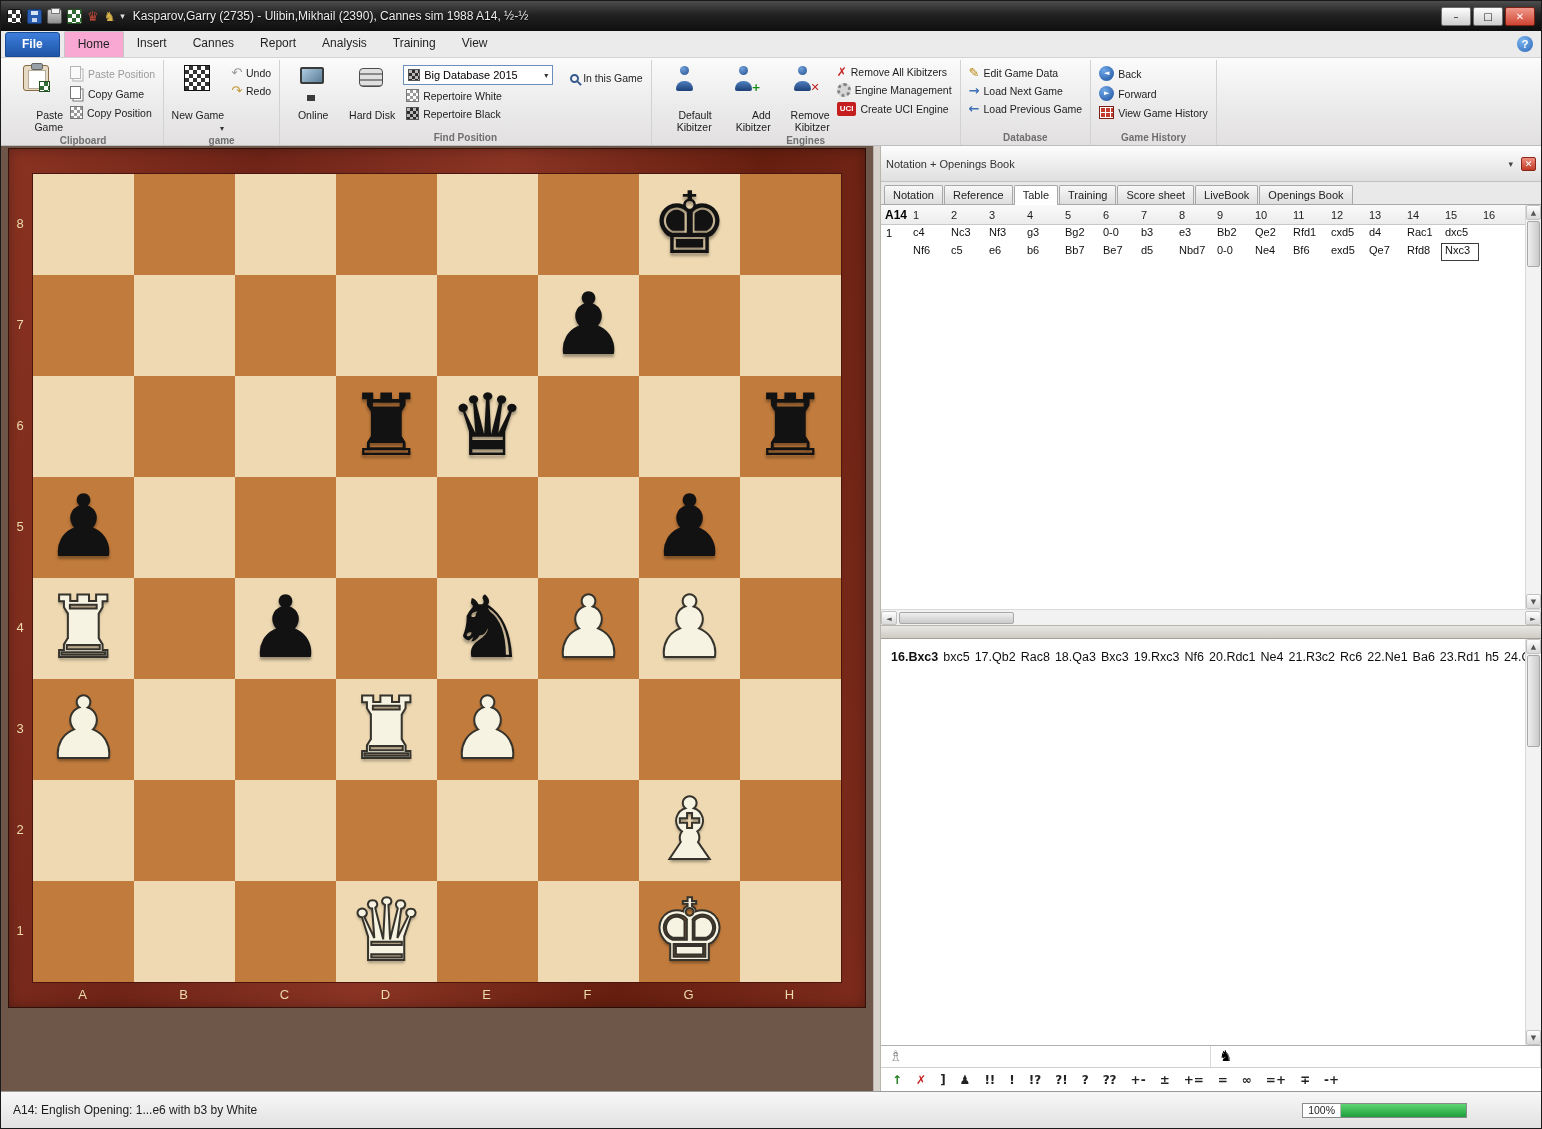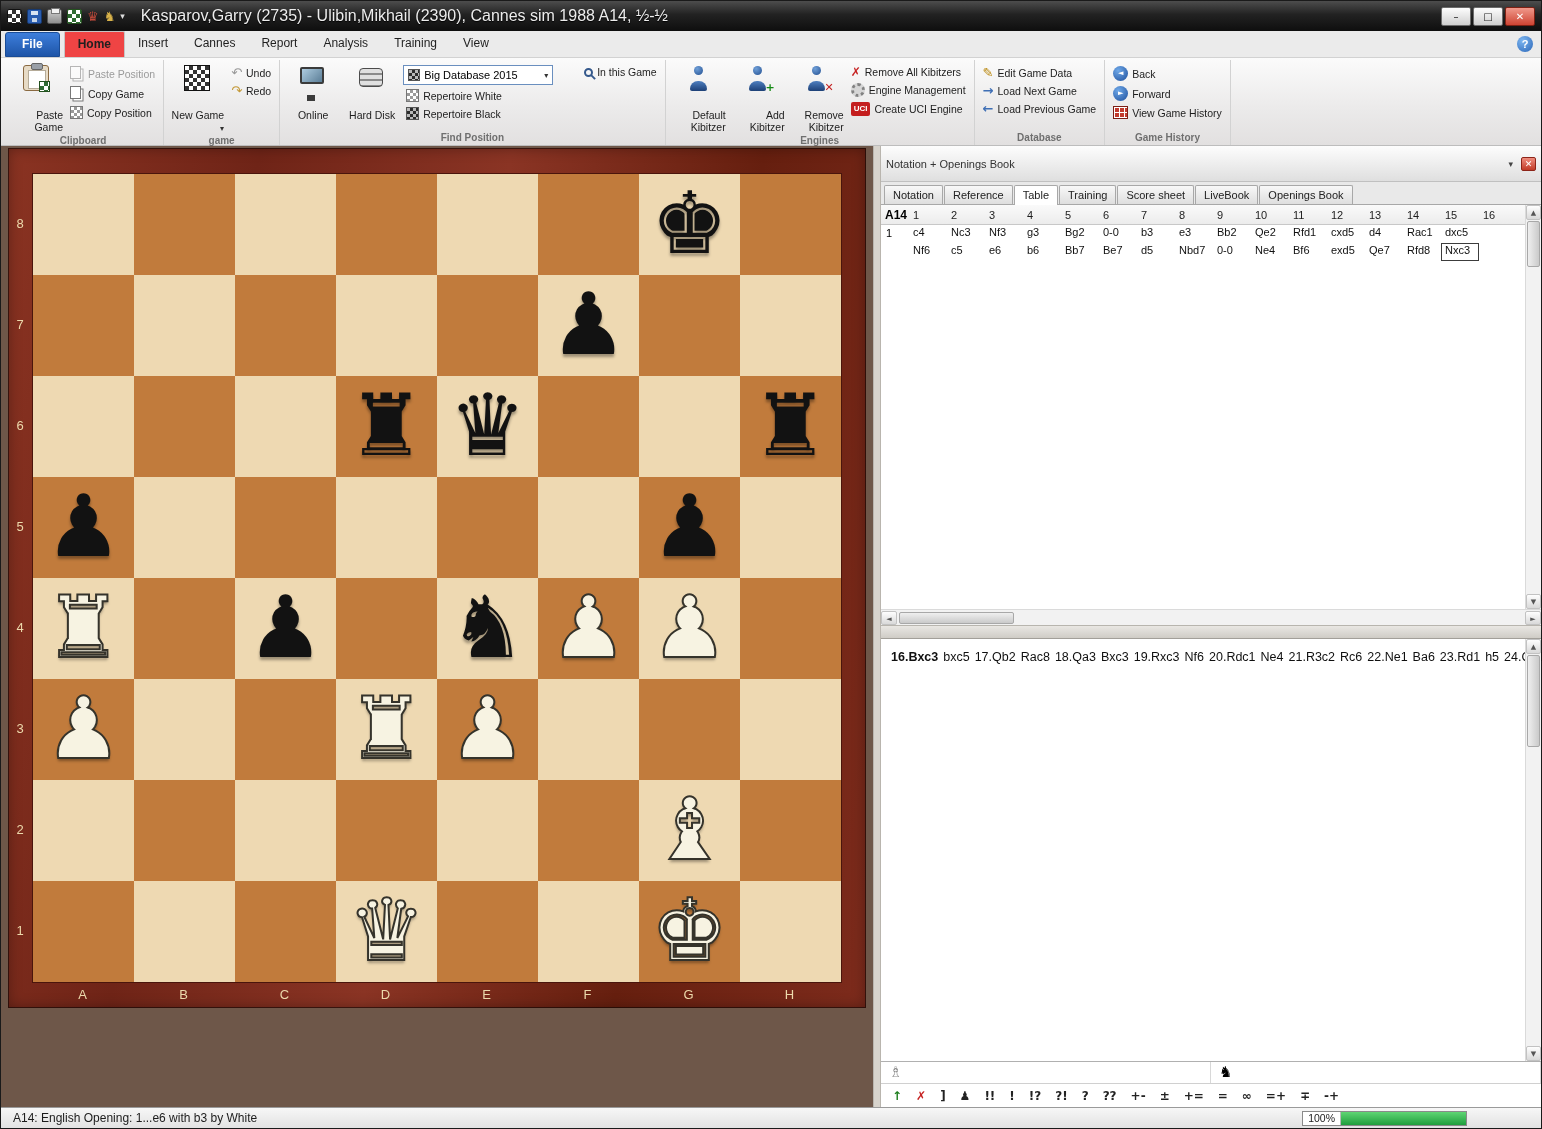--- a/index.html
+++ b/index.html
@@ -12,30 +12,30 @@
   .qat { display:flex; gap:5px; align-items:center; }
   .qicon { width:15px; height:15px; border-radius:2px; position:relative; flex:0 0 auto; }
   .checker-dark  { background:#fff; background-image:linear-gradient(45deg,#333 25%,transparent 25%,transparent 75%,#333 75%,#333),linear-gradient(45deg,#333 25%,transparent 25%,transparent 75%,#333 75%,#333); background-size:8px 8px; background-position:0 0,4px 4px; border:1px solid #111; }
   .checker-green { background:#fff; background-image:linear-gradient(45deg,#2f6b33 25%,transparent 25%,transparent 75%,#2f6b33 75%,#2f6b33),linear-gradient(45deg,#2f6b33 25%,transparent 25%,transparent 75%,#2f6b33 75%,#2f6b33); background-size:8px 8px; background-position:0 0,4px 4px; border:1px solid #24511f; }
   .ic-floppy { background:#2a5db0; border:1px solid #16386e; }
   .ic-floppy::after { content:''; position:absolute; left:3px; top:1px; width:7px; height:4px; background:#d9e4f2; }
   .ic-floppy::before { content:''; position:absolute; left:4px; bottom:1px; width:5px; height:4px; background:#c7d6ea; }
   .ic-print { background:linear-gradient(#cfcfcf,#8f8f8f); border:1px solid #555; }
   .ic-print::after { content:''; position:absolute; left:3px; top:-2px; width:7px; height:4px; background:#f2f2f2; border:1px solid #777; }
   .qat .glyph { font-family:"DejaVu Sans",sans-serif; font-size:13px; line-height:15px; width:auto; }
-  .title-text { margin-left:16px; font-size:16px; color:#ededed; white-space:nowrap; text-shadow:0 1px 1px #000; }
+  .title-text { margin-left:8px; font-size:12px; color:#ededed; white-space:nowrap; text-shadow:0 1px 1px #000; }
   .win-controls { margin-left:auto; display:flex; gap:2px; }
   .win-btn { width:30px; height:19px; border:1px solid #6b6b6b; border-radius:2px; background:linear-gradient(#fdfdfd,#cfcfcf); color:#222; font-size:10px; line-height:17px; text-align:center; font-family:"DejaVu Sans",sans-serif; }
   .win-btn.close { background:linear-gradient(#f0988a,#ce4433); border-color:#7e2013; color:#fff; }
 
   
   .tabrow { height:27px; flex:0 0 auto; background:#ebebeb; display:flex; align-items:flex-end; padding-left:4px; position:relative; border-bottom:1px solid #d2d2d2; }
   .file-tab { background:linear-gradient(#3d7edb,#1e55a8); color:#fff; font-size:12px; font-weight:bold; padding:4px 16px 5px; border-radius:3px 3px 0 0; border:1px solid #1a4c96; margin-right:4px; }
   .rtab { font-size:12px; color:#1f1f1f; padding:5px 13px 5px; }
-  .rtab.active { background:#ef4444; border:1px solid #c5c5c5; border-bottom:none; border-radius:2px 2px 0 0; padding-bottom:6px;font-weight:bold; }
+  .rtab.active { background:#f9a8d4; border:1px solid #c5c5c5; border-bottom:none; border-radius:2px 2px 0 0; padding-bottom:6px; }
   .help-btn { position:absolute; right:8px; top:5px; width:16px; height:16px; border-radius:50%; background:radial-gradient(circle at 35% 30%,#7db6f0,#2a66b8); color:#fff; font-size:11px; font-weight:bold; text-align:center; line-height:16px; }
 
   
   .ribbon { height:88px; flex:0 0 auto; background:linear-gradient(#fbfbfb,#ecebeb 55%,#e2e0e0); border-bottom:1px solid #bdbdbd; display:flex; padding:2px 2px 0; }
   .rgroup { display:flex; flex-direction:column; border-right:1px solid #d2d2d2; padding:2px 5px 0; }
   .rgroup-content { flex:1; display:flex; align-items:flex-start; gap:3px; }
   .rgroup-label { text-align:center; font-size:10px; color:#6f6f6f; padding:1px 2px 2px;font-weight:bold; }
   .big-btn { width:56px; display:flex; flex-direction:column; align-items:center; padding:3px 1px 1px; border-radius:2px; }
   .big-label { font-size:10.5px; color:#1d1d1d; text-align:right; line-height:1.15; margin-top:18px; }
   .small-col { display:flex; flex-direction:column; gap:3px; padding-top:3px; }
@@ -65,21 +65,21 @@
   .ic-uci { display:inline-block; padding:3px 3px; background:#c41e1e; color:#fff; font-size:8px; font-weight:bold; border-radius:2px; line-height:1; }
   .ic-hist { width:15px; height:13px; border:1px solid #7c1f16; background:linear-gradient(#fff 1px, transparent 1px), linear-gradient(90deg,#fff 1px, transparent 1px), #c23b2e; background-size:5px 5px, 5px 5px, auto; }
   .ic-circ { width:15px; height:15px; border-radius:50%; background:radial-gradient(circle at 35% 30%,#6fa8e8,#1d4f9c); color:#fff; font-size:7px; line-height:15px; text-align:center; font-family:"DejaVu Sans",sans-serif; }
   .glyph-ic { font-family:"DejaVu Sans",sans-serif; line-height:1; }
   .checker-small { width:13px; height:13px; }
   .checker-lightb { background:#fff; background-image:linear-gradient(45deg,#9a9a9a 25%,transparent 25%,transparent 75%,#9a9a9a 75%,#9a9a9a),linear-gradient(45deg,#9a9a9a 25%,transparent 25%,transparent 75%,#9a9a9a 75%,#9a9a9a); background-size:6px 6px; background-position:0 0,3px 3px; border:1px solid #777; }
   .checker-darkb { background:#b9b9b9; background-image:linear-gradient(45deg,#2c2c2c 25%,transparent 25%,transparent 75%,#2c2c2c 75%,#2c2c2c),linear-gradient(45deg,#2c2c2c 25%,transparent 25%,transparent 75%,#2c2c2c 75%,#2c2c2c); background-size:6px 6px; background-position:0 0,3px 3px; border:1px solid #555; }
   .dropdown { width:150px; height:20px; background:#fff; border:1px solid #6a8fbf; display:flex; align-items:center; gap:4px; padding:0 4px; font-size:11px; }
   .dropdown .dd-caret { margin-left:auto; }
   .fp-col { display:flex; flex-direction:column; gap:3px; padding-top:3px; }
-  .fp-row1 { display:flex; align-items:flex-start; gap:28px; }
+  .fp-row1 { display:flex; align-items:flex-end; gap:14px; }
 
   
   .main { flex:1; min-height:0; display:flex; }
   .main-splitter { width:8px; background:#d7d3cc; border-left:1px solid #b9b5ae; border-right:1px solid #b9b5ae; flex:0 0 auto; }
 
   
   .board-panel { width:872px; flex:0 0 auto; background:#6e5749; display:flex; flex-direction:column; align-items:center; }
   .board-frame { margin-top:2px; position:relative; padding:25px 24px; background:linear-gradient(100deg,#8a3322,#6f2417 25%,#8a3424 50%,#661f0f 75%,#7d2b1c); box-shadow:inset 0 0 0 1px rgba(0,0,0,.5), inset 0 0 14px rgba(0,0,0,.35); }
   .board-grid { display:grid; grid-template-columns:repeat(8,101px); grid-template-rows:repeat(8,101px); border:1px solid #4a150c; }
   .square { width:101px; height:101px; }
@@ -128,21 +128,21 @@
   .mv.bold { font-weight:bold; }
 
   .piece-row { height:22px; flex:0 0 auto; border-top:1px solid #b0b0b0; display:flex; background:#fff; }
   .piece-cell { flex:1; border-right:1px solid #d8d8d8; padding:1px 8px; font-size:15px; font-family:"DejaVu Sans",sans-serif; }
   .piece-cell.bishop { color:#8f8f8f; }
   .piece-cell.knight { color:#000; }
   .symbol-row { height:24px; flex:0 0 auto; border-top:1px solid #d0d0d0; display:flex; align-items:center; padding:0 4px; background:#fff; }
   .sym { padding:2px 7px; font-size:12px; font-weight:bold; font-family:"DejaVu Sans",sans-serif; }
 
   
-  .statusbar { height:21px; flex:0 0 auto; background:linear-gradient(#f7f7f7,#e2e2e2); border-top:1px solid #9a9a9a; display:flex; align-items:center; padding:0 12px; font-size:12px; color:#1c1c1c; }
+  .statusbar { height:37px; flex:0 0 auto; background:linear-gradient(#f7f7f7,#e2e2e2); border-top:1px solid #9a9a9a; display:flex; align-items:center; padding:0 12px; font-size:12px; color:#1c1c1c; }
   .progress-wrap { margin-left:auto; margin-right:62px; display:flex; align-items:center; border:1px solid #8a8a8a; background:#fff; height:15px; }
   .progress-label { font-size:10.5px; padding:0 5px; color:#222; }
   .progress-bar { width:126px; height:100%; background:#fff; border-left:1px solid #bbb; }
   .progress-fill { height:100%; width:100%; background:linear-gradient(#5fd573,#1f9e3d); }
 </style>
 </head>
 <body>
 
 <div class="window">
 

